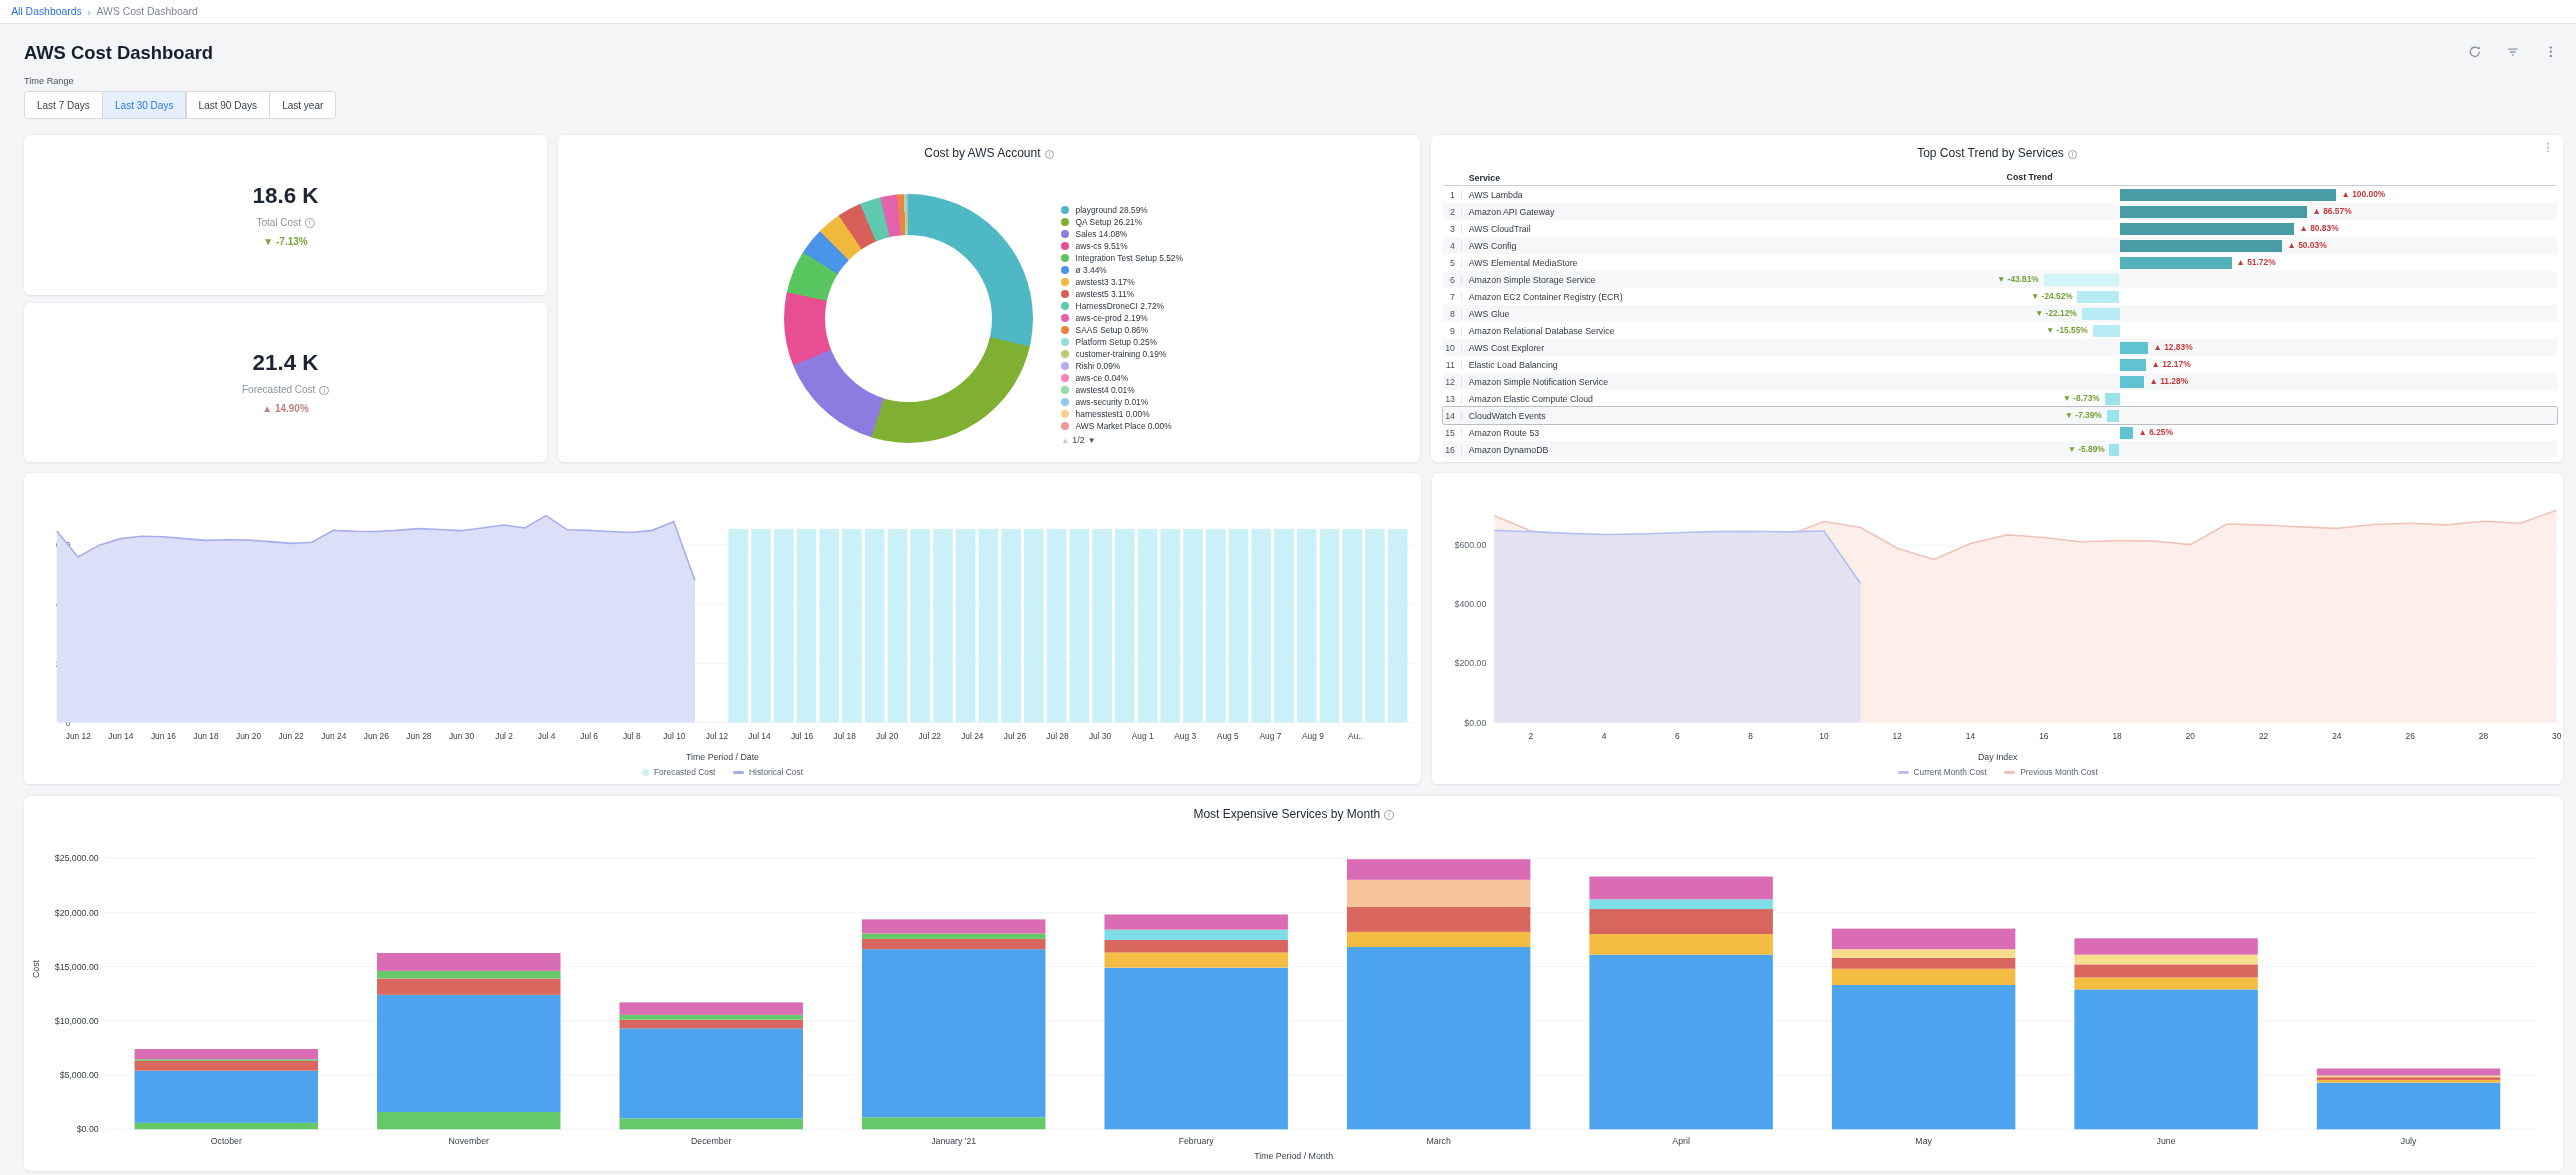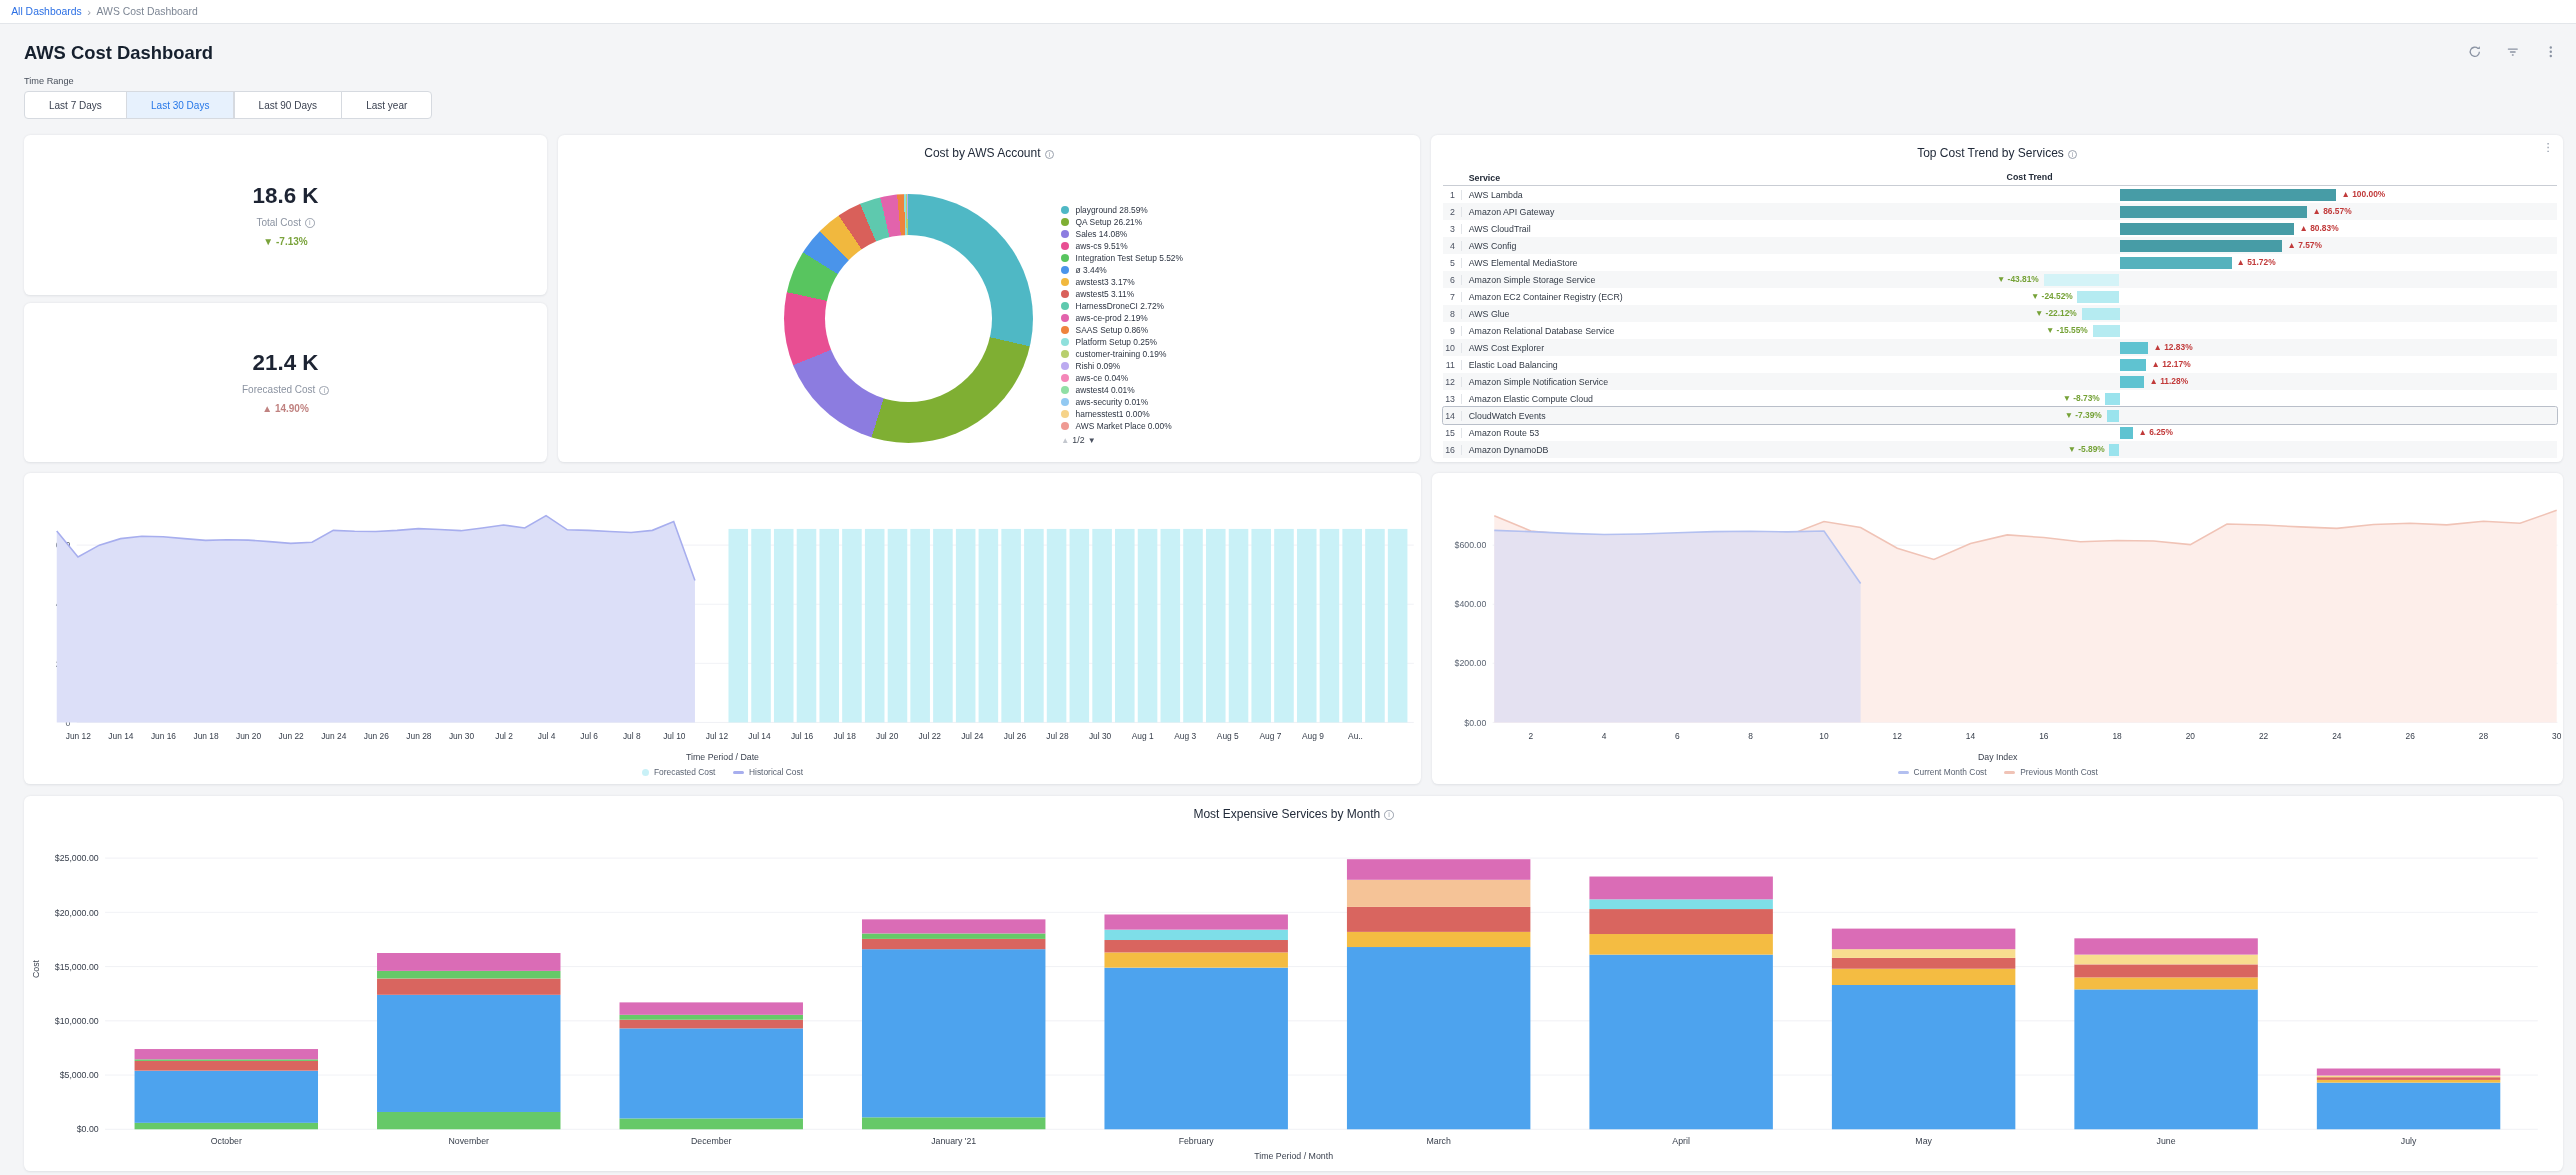--- a/index.html
+++ b/index.html
@@ -10,21 +10,21 @@
   .crumb-root { color:#2b6fe4; cursor:pointer; }
   .crumb-sep { color:#9aa1ad; font-size:11.2px; }
   .crumb-cur { color:#7d8694; }
   .page { padding:17.6px 12.8px 0 24px; }
   .header-row { display:flex; justify-content:space-between; align-items:flex-start; }
   .page-title { font-size:18.4px; font-weight:700; color:#16202e; }
   .toolbar { display:flex; gap:24px; margin-top:3.2px; margin-right:4.8px; color:#8a93a3; }
   .tool-btn { width:14.4px; height:14.4px; cursor:pointer; display:flex; align-items:center; justify-content:center; }
   .tr-label { font-size:9.2px; color:#49505c; margin-top:12.8px; }
   .seg { display:inline-flex; margin-top:4.8px; }
-  .seg button { height:28px; padding:0 24px; font-size:10px; font-family:inherit;
+  .seg button { height:28px; padding:0 12px; font-size:10px; font-family:inherit;
     background:#fff; border:0.8px solid #d6dae0; margin-left:-0.8px; color:#3a4150; cursor:pointer; }
   .seg button:first-child { border-radius:4px 0 0 4px; margin-left:0; }
   .seg button:last-child { border-radius:0 4px 4px 0; }
   .seg button.active { background:#e7f1fd; color:#2677e8; position:relative; }
   .card { background:#fff; border-radius:6.4px; box-shadow:0 0.8px 2.4px rgba(16,24,40,.09); }
   .row1 { display:flex; gap:11.2px; margin-top:16px; height:327px; }
   .col-kpi { width:523px; display:flex; flex-direction:column; gap:8px; }
   .kpi { flex:1; display:flex; flex-direction:column; align-items:center; justify-content:center; gap:8px; }
   .kpi-value { font-size:22.4px; font-weight:700; color:#1d2433; }
   .kpi-label { font-size:10px; color:#8b93a1; }
@@ -254,21 +254,21 @@
     <div class="c-trend">
               <span class="bar" style="left:121px;width:174px;background:#479ca6"></span>
                <span class="bar-label lbl-pos" style="left:301px">▲ 80.83%</span>
             </div>
           </div>
           <div class="tbl-row stripe">
             <div class="c-rank">4</div>
     <div class="c-service">AWS Config</div>
     <div class="c-trend">
               <span class="bar" style="left:121px;width:162px;background:#479ca6"></span>
-               <span class="bar-label lbl-pos" style="left:289px">▲ 7.57%</span>
+               <span class="bar-label lbl-pos" style="left:289px">▲ 50.03%</span>
             </div>
           </div>
           <div class="tbl-row">
             <div class="c-rank">5</div>
     <div class="c-service">AWS Elemental MediaStore</div>
     <div class="c-trend">
               <span class="bar" style="left:121px;width:112px;background:#55b2bd"></span>
                <span class="bar-label lbl-pos" style="left:238px">▲ 51.72%</span>
             </div>
           </div>

